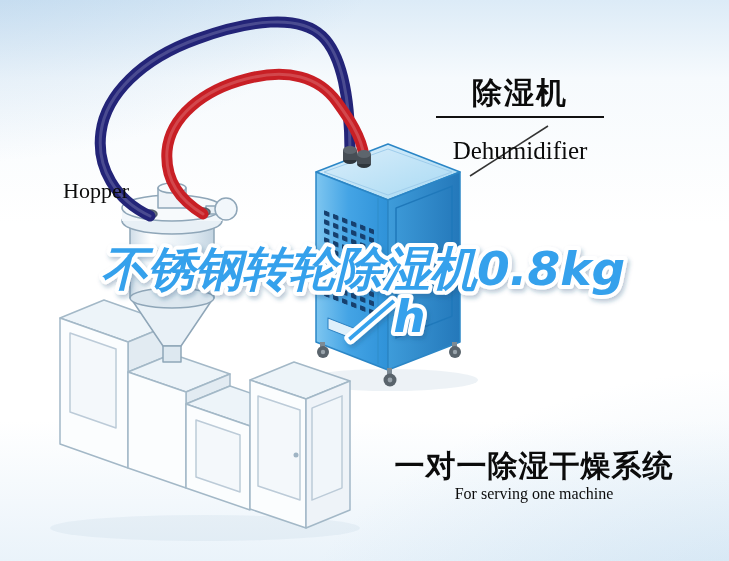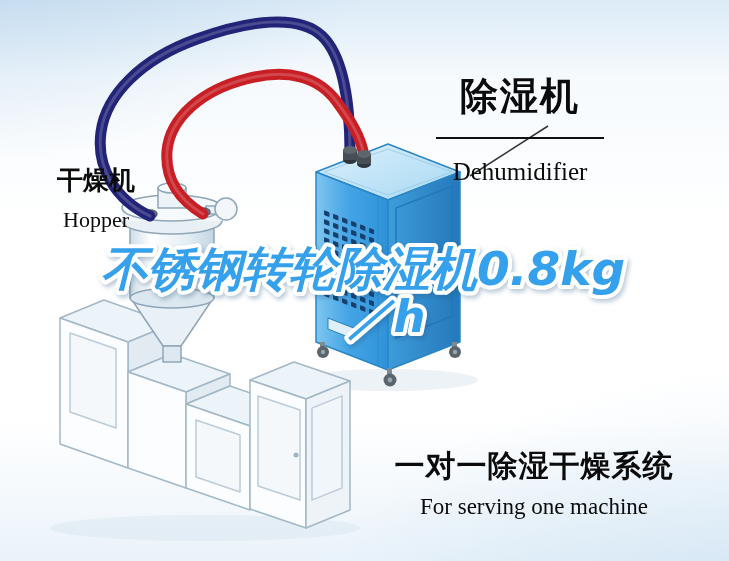--- a/index.html
+++ b/index.html
@@ -24,26 +24,26 @@
   }
   .label .en {
     font-family: "Liberation Serif", "DejaVu Serif", serif;
     line-height: 1.15;
   }
   .hopper-label { left: 44px; top: 166px; width: 104px; }
   .hopper-label .zh { font-size: 26px; }
   .hopper-label .en { font-size: 22px; margin-top: 12px; }
 
   .dehu-label { left: 436px; top: 76px; width: 168px; }
-  .dehu-label .zh { font-size: 38px; letter-spacing: 2px; padding-bottom: 19px; border-bottom: 2px solid #111; }
+  .dehu-label .zh { font-size: 30px; letter-spacing: 2px; padding-bottom: 7px; border-bottom: 2px solid #111; }
   .dehu-label .en { font-size: 25px; margin-top: 19px; }
 
   .caption { left: 388px; top: 449px; width: 292px; }
   .caption .zh { font-size: 30px; letter-spacing: 1px; }
-  .caption .en { font-size: 23px; margin-top: 12px; }
+  .caption .en { font-size: 16px; margin-top: 3px; }
 </style>
 </head>
 <body>
 
 <div class="canvas">
 
   <svg class="art" width="729" height="561" viewBox="0 0 729 561">
     <defs>
       <linearGradient id="gFront" x1="0" y1="0" x2="1" y2="0">
         <stop offset="0" stop-color="#7ec6f0"></stop>
@@ -172,21 +172,20 @@
 
     <line x1="548" y1="126" x2="470" y2="176" stroke="#333333" stroke-width="1.5"></line>
 
     <g filter="url(#wmShadow)" font-family="'DejaVu Sans','Liberation Sans',sans-serif" font-weight="bold" font-style="italic" text-anchor="middle" stroke="#ffffff" stroke-linejoin="round" paint-order="stroke">
       <text x="363" y="285" font-size="47" stroke-width="8" fill="#36a1ec">不锈钢转轮除湿机0.8kg</text>
       <text x="387" y="332" font-size="45" stroke-width="8" fill="#36a1ec">／h</text>
     </g>
   </svg>
 
   <div class="label hopper-label">
-    <div class="zh">干燥机</div>
     <div class="en">Hopper</div>
   </div>
 
   <div class="label dehu-label">
     <div class="zh">除湿机</div>
     <div class="en">Dehumidifier</div>
   </div>
 
   <div class="label caption">
     <div class="zh">一对一除湿干燥系统</div>

